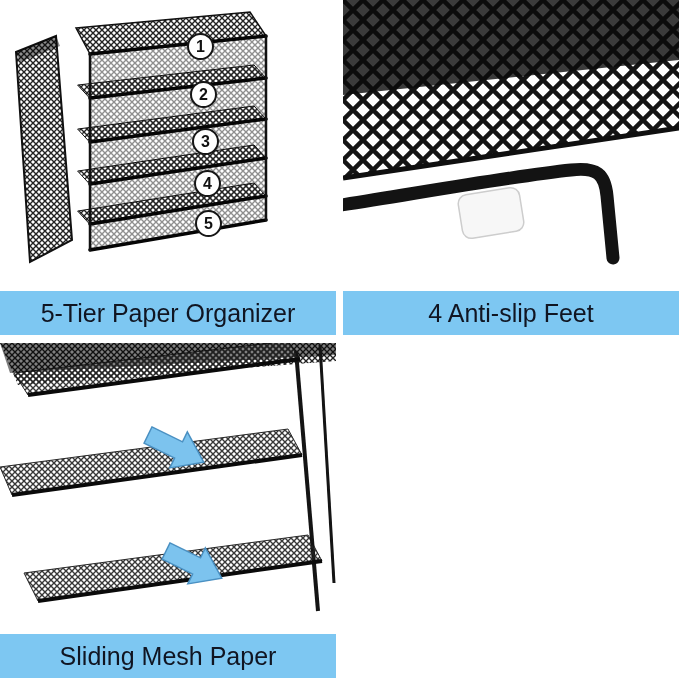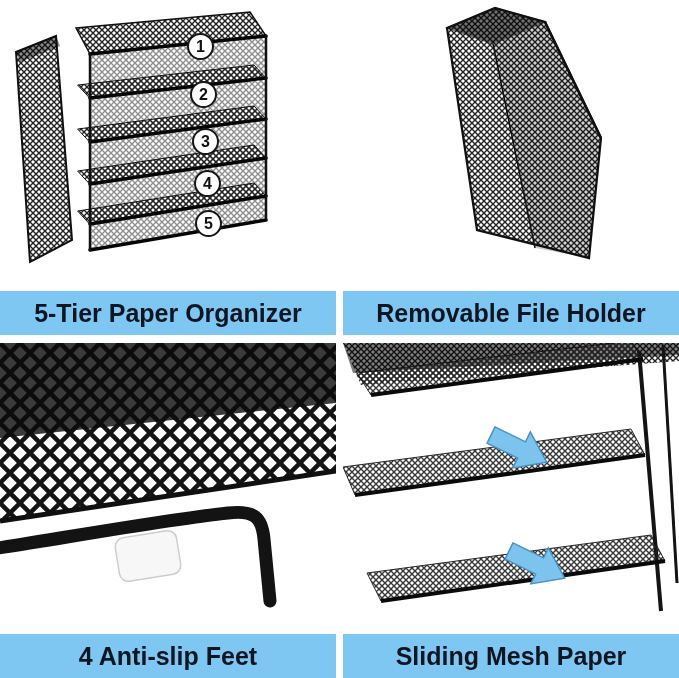--- a/index.html
+++ b/index.html
@@ -15,21 +15,21 @@
   .panel{display:flex;flex-direction:column;background:#ffffff;overflow:hidden;}
   .illustration{position:relative;flex:1;background:#ffffff;overflow:hidden;}
   .illustration svg{display:block;width:100%;height:100%;}
   .banner{
     height:44px;flex:0 0 44px;
     background:var(--banner,#7dc7f2);
     display:flex;align-items:center;justify-content:center;
   }
   .caption{
     color:var(--text,#101522);
-    font-weight:700;
+    font-weight:400;
     font-size:25px;
     line-height:1;
     white-space:nowrap;
   }
   .badge{
     position:absolute;width:27px;height:27px;border-radius:50%;
     background:#ffffff;border:2px solid #161616;box-sizing:border-box;
     display:flex;align-items:center;justify-content:center;
     font-weight:700;font-size:16px;color:#111111;
   }
@@ -79,39 +79,20 @@
       <div class="badge b2">2</div>
       <div class="badge b3">3</div>
       <div class="badge b4">4</div>
       <div class="badge b5">5</div>
     </div>
     <div class="banner">
       <div class="caption">5-Tier Paper Organizer</div>
     </div>
   </div>
 
-  <div class="panel">
-    <div class="illustration">
-      <svg viewBox="0 0 336 291" preserveAspectRatio="xMidYMid meet">
-        <defs>
-          <pattern id="m2" width="6" height="6" patternUnits="userSpaceOnUse">
-            <path d="M0 0L6 6M6 0L0 6" stroke="#222222" stroke-width="1.4"></path>
-          </pattern>
-        </defs>
-        <polygon points="104,28 152,8 202,22 258,138 246,258 134,230" fill="url(#m2)" stroke="#111111" stroke-width="2.2"></polygon>
-        <polygon points="150,44 202,22 258,138 246,258 192,248" fill="#000000" opacity="0.18"></polygon>
-        <polygon points="104,28 152,8 202,22 150,44" fill="#000000" opacity="0.55" stroke="#111111" stroke-width="1.5"></polygon>
-        <line x1="150" y1="44" x2="192" y2="248" stroke="#111111" stroke-width="1.5"></line>
-        <line x1="202" y1="22" x2="258" y2="138" stroke="#111111" stroke-width="2.5"></line>
-      </svg>
-    </div>
-    <div class="banner">
-      <div class="caption">Removable File Holder</div>
-    </div>
-  </div>
 
   <div class="panel">
     <div class="illustration">
       <svg viewBox="0 0 336 291" preserveAspectRatio="xMidYMid meet">
         <defs>
           <pattern id="m3" width="20" height="20" patternUnits="userSpaceOnUse">
             <path d="M0 0L20 20M20 0L0 20" stroke="#141414" stroke-width="4.5"></path>
           </pattern>
         </defs>
         <polygon points="0,0 336,0 336,128 0,178" fill="url(#m3)"></polygon>

